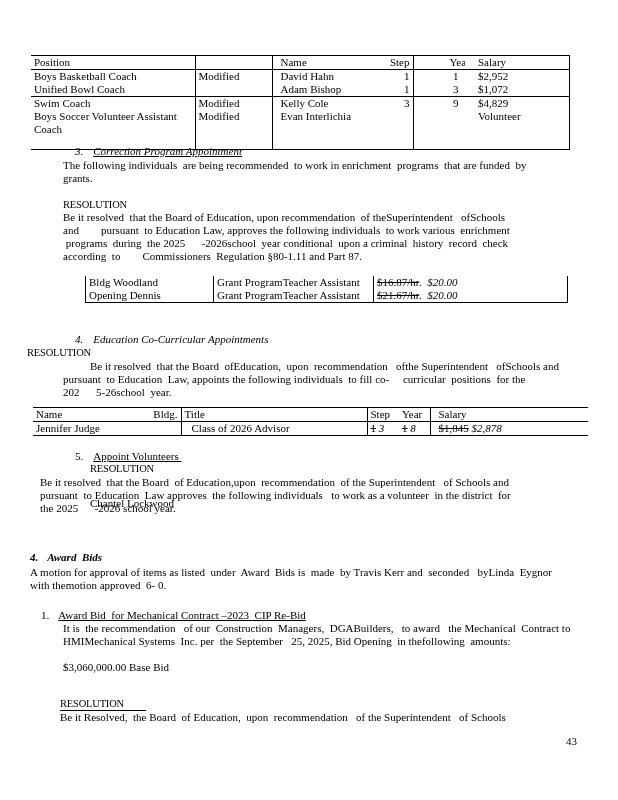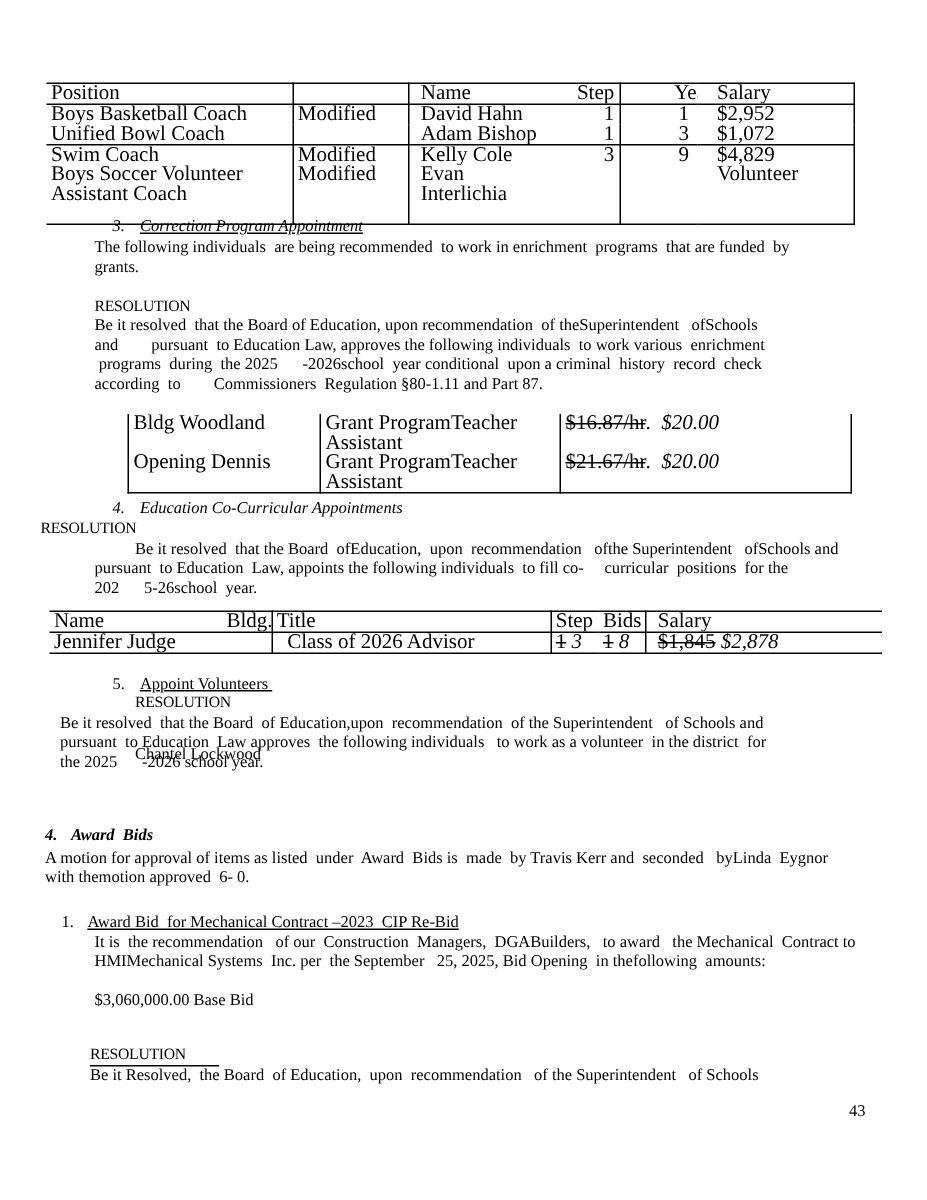--- a/index.html
+++ b/index.html
@@ -8,21 +8,21 @@
     font-family:"Liberation Serif","DejaVu Serif",serif;
     color:#000;overflow:hidden;
   }
   .abs{position:absolute;}
   .line{white-space:pre;font-size:11px;line-height:13px;}
   .it{font-style:italic;}
   .b{font-weight:bold;}
   .u{text-decoration:underline;}
   .caps{font-size:10.5px;letter-spacing:-0.2px;}
   s{text-decoration:line-through;}
-  table{border-collapse:collapse;table-layout:fixed;font-size:14px;}
+  table{border-collapse:collapse;table-layout:fixed;font-size:11px;}
   td,th{padding:0 3px;vertical-align:top;font-weight:normal;text-align:left;line-height:13px;overflow:hidden;}
   .vr{border-right:1px solid #000;}
   .vl{border-left:1px solid #000;}
   .ht{border-top:1px solid #000;}
   .hb{border-bottom:1px solid #000;}
   .ra{text-align:right;}
   .ce{text-align:center;padding-left:36px;}
   .pl8{padding-left:8px;}
   .pl13{padding-left:13px;}
   .res-u{display:inline-block;border-bottom:1px solid #000;padding-right:22px;}
@@ -135,21 +135,21 @@
       <col style="width:32px">
         <col style="width:31px">
         <col style="width:158px">
     </colgroup>
     <tbody>
         <tr>
       <th class="ht hb">Name</th>
       <th class="ht hb vr ra">Bldg.</th>
       <th class="ht hb vr">Title</th>
       <th class="ht hb">Step</th>
-      <th class="ht hb vr">Bids</th>
+      <th class="ht hb vr">Year</th>
       <th class="ht hb pl8">Salary</th>
     </tr>
     <tr>
       <td class="hb">Jennifer Judge</td>
       <td class="vr hb"></td>
       <td class="vr hb"><span style="margin-left:7px">Class of 2026 Advisor</span></td>
       <td class="hb"><s>1</s> <span class="newval">3</span></td>
       <td class="vr hb"><s>1</s> <span class="newval">8</span></td>
       <td class="hb pl8"><s>$1,845</s> <span class="newval">$2,878</span></td>
     </tr>

